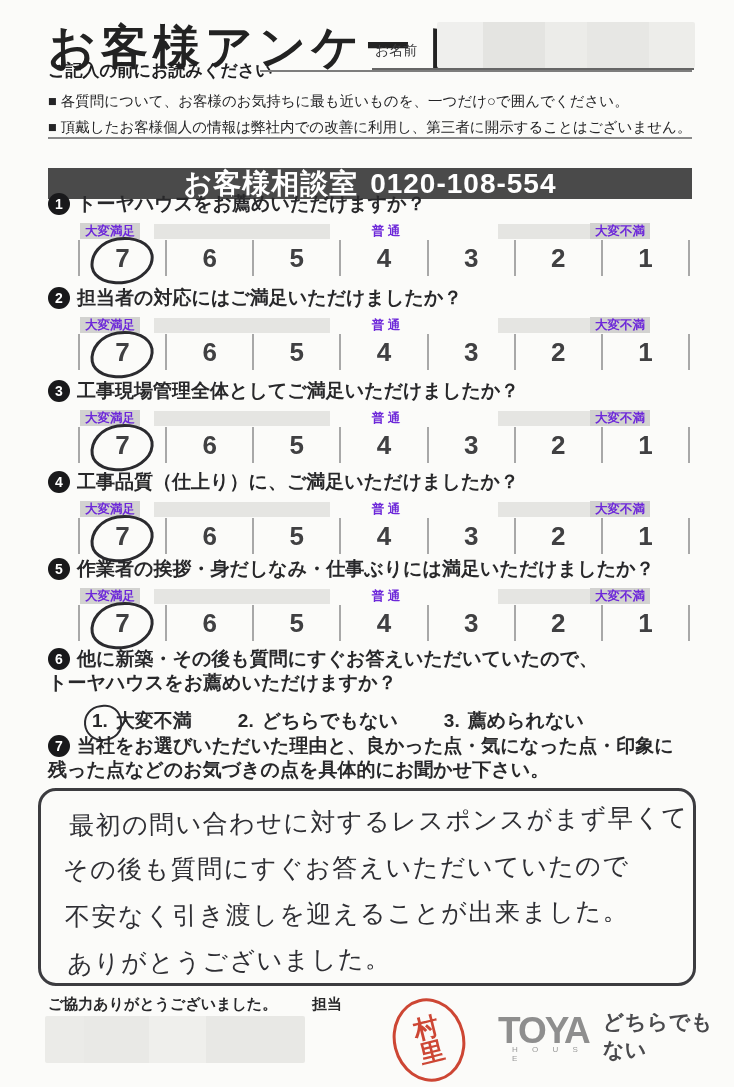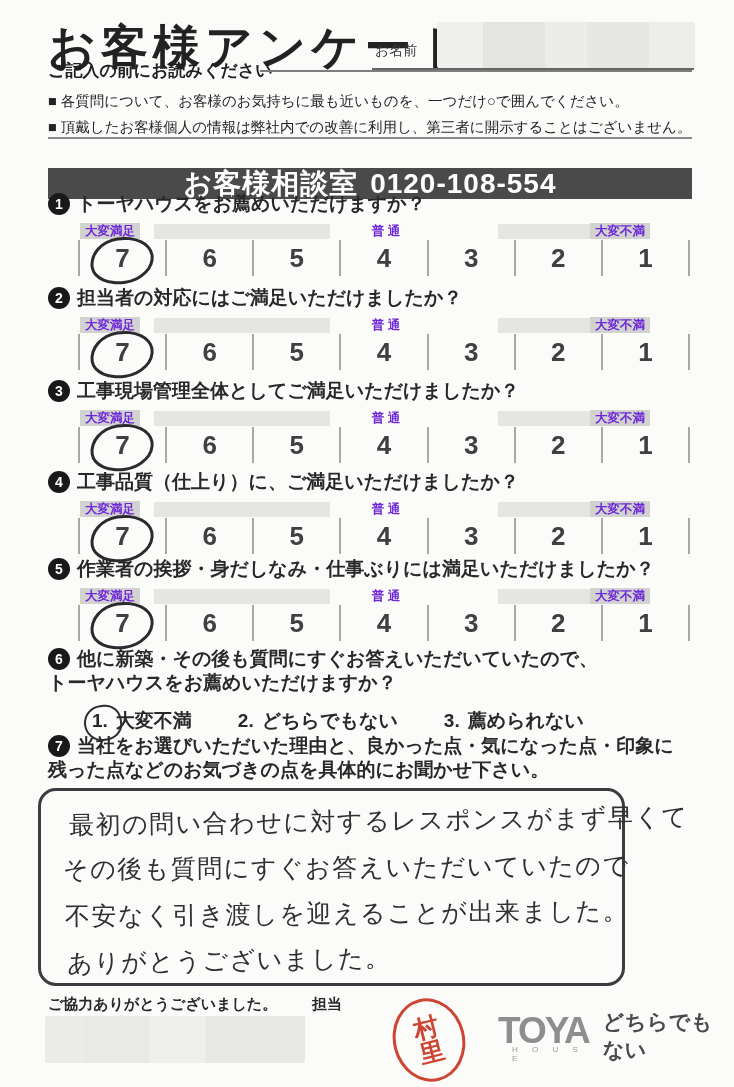--- a/index.html
+++ b/index.html
@@ -71,21 +71,21 @@
   .opt{display:flex;gap:8px;align-items:center;}
   .opt-num{position:relative;display:inline-block;}
   .circle-sm{
     position:absolute;left:-8px;top:-5px;width:34px;height:32px;
     border:2.5px solid #2b2b2f;border-radius:50% 46% 52% 50%/52% 50% 46% 54%;
     transform:rotate(-6deg);
   }
 
   
   .comment-box{
-    left:38px;top:788px;width:587px;height:198px;box-sizing:border-box;
+    left:38px;top:788px;width:658px;height:198px;box-sizing:border-box;
     border:3px solid #3c3c40;border-radius:18px;padding:8px 18px 0 22px;
   }
   .hand{font-size:25px;font-weight:500;color:#2f2f34;letter-spacing:1.5px;white-space:nowrap;}
   .hand:nth-child(1){margin-left:6px;transform:rotate(-0.8deg);margin-top:6px;}
   .hand:nth-child(2){margin-left:0px;transform:rotate(-0.4deg);margin-top:13px;}
   .hand:nth-child(3){margin-left:2px;transform:rotate(-0.6deg);margin-top:13px;}
   .hand:nth-child(4){margin-left:4px;transform:rotate(-1deg);margin-top:12px;}
 
   
   .thanks{left:48px;top:995px;font-size:15px;font-weight:bold;color:#28282a;}

